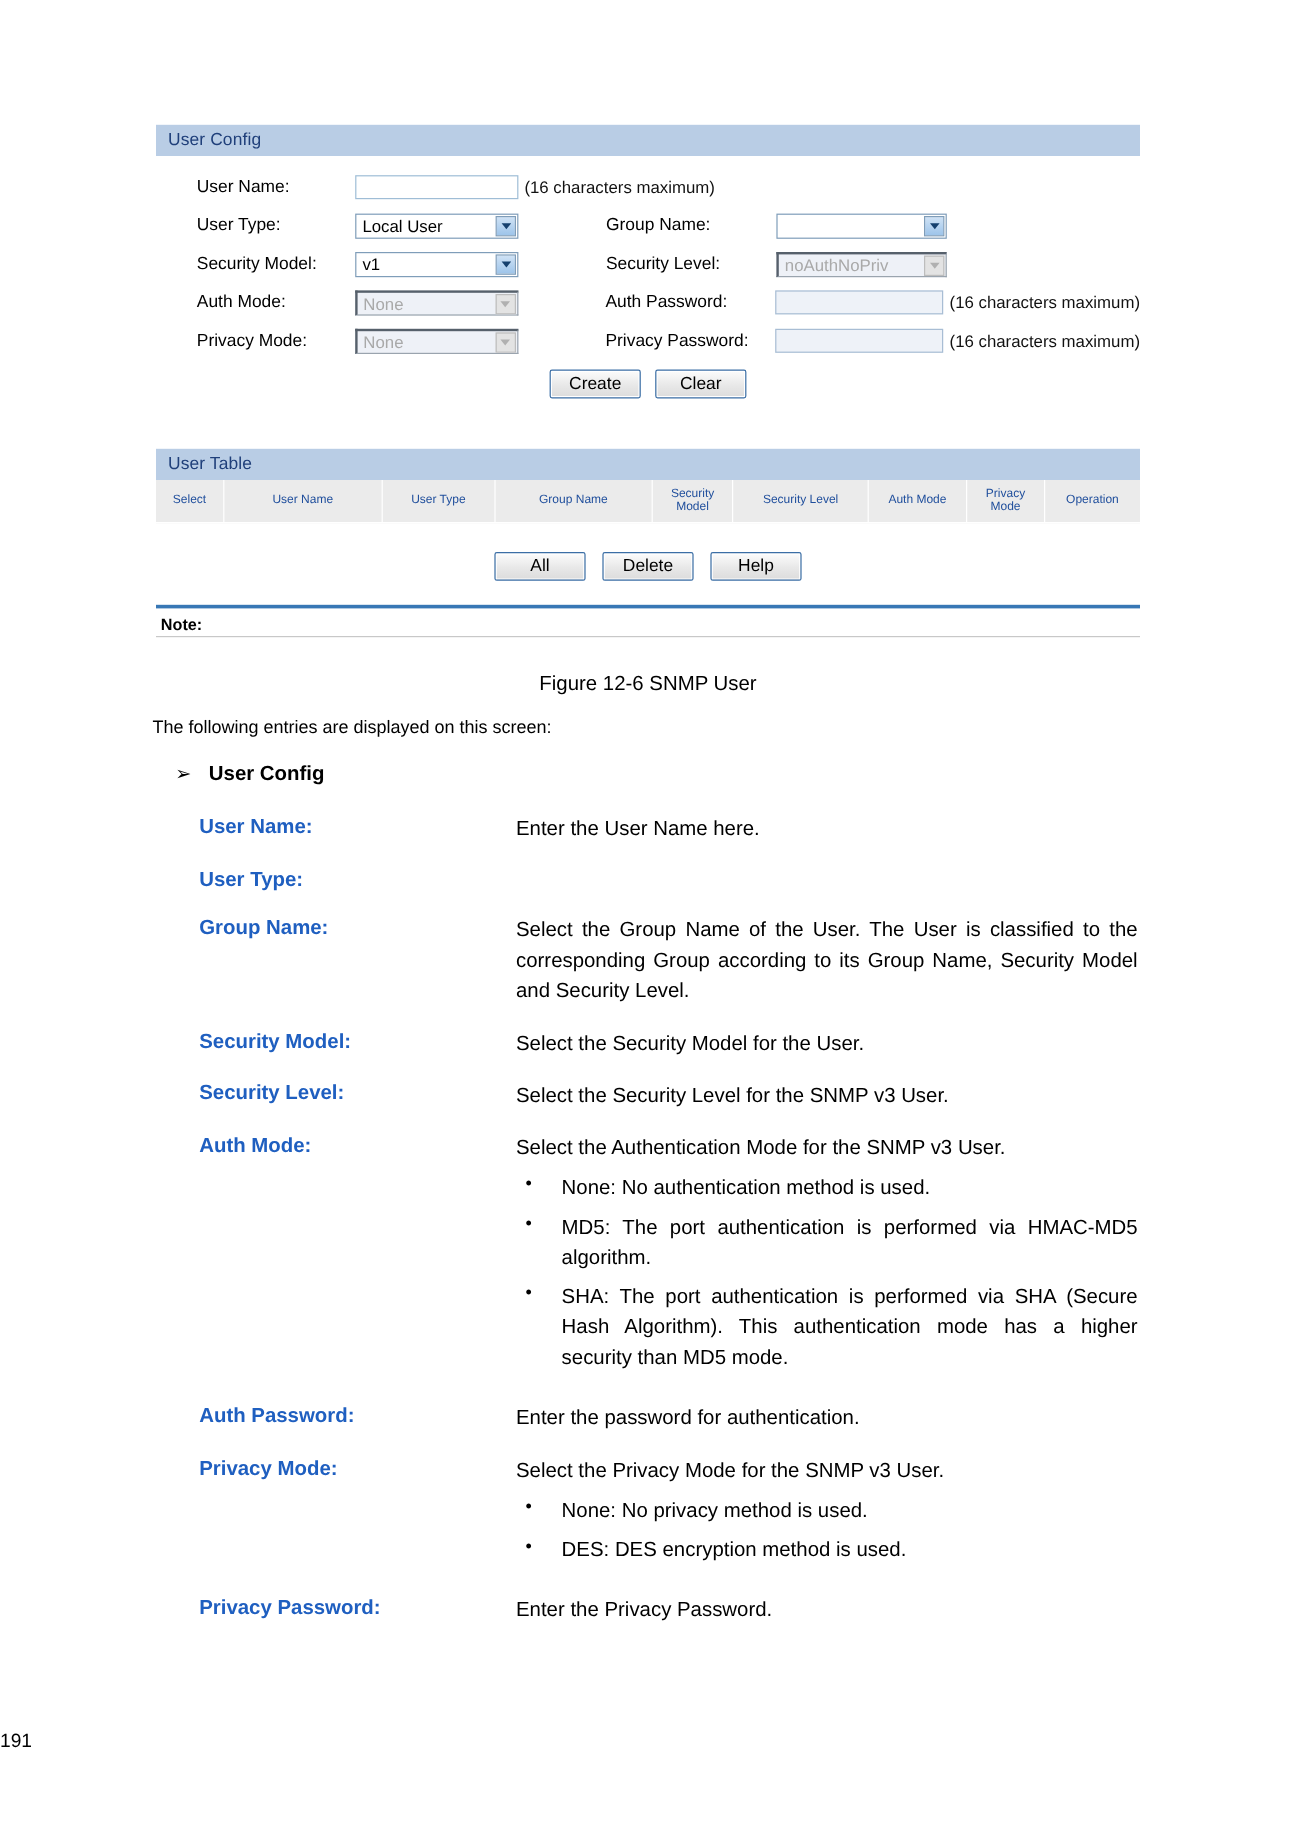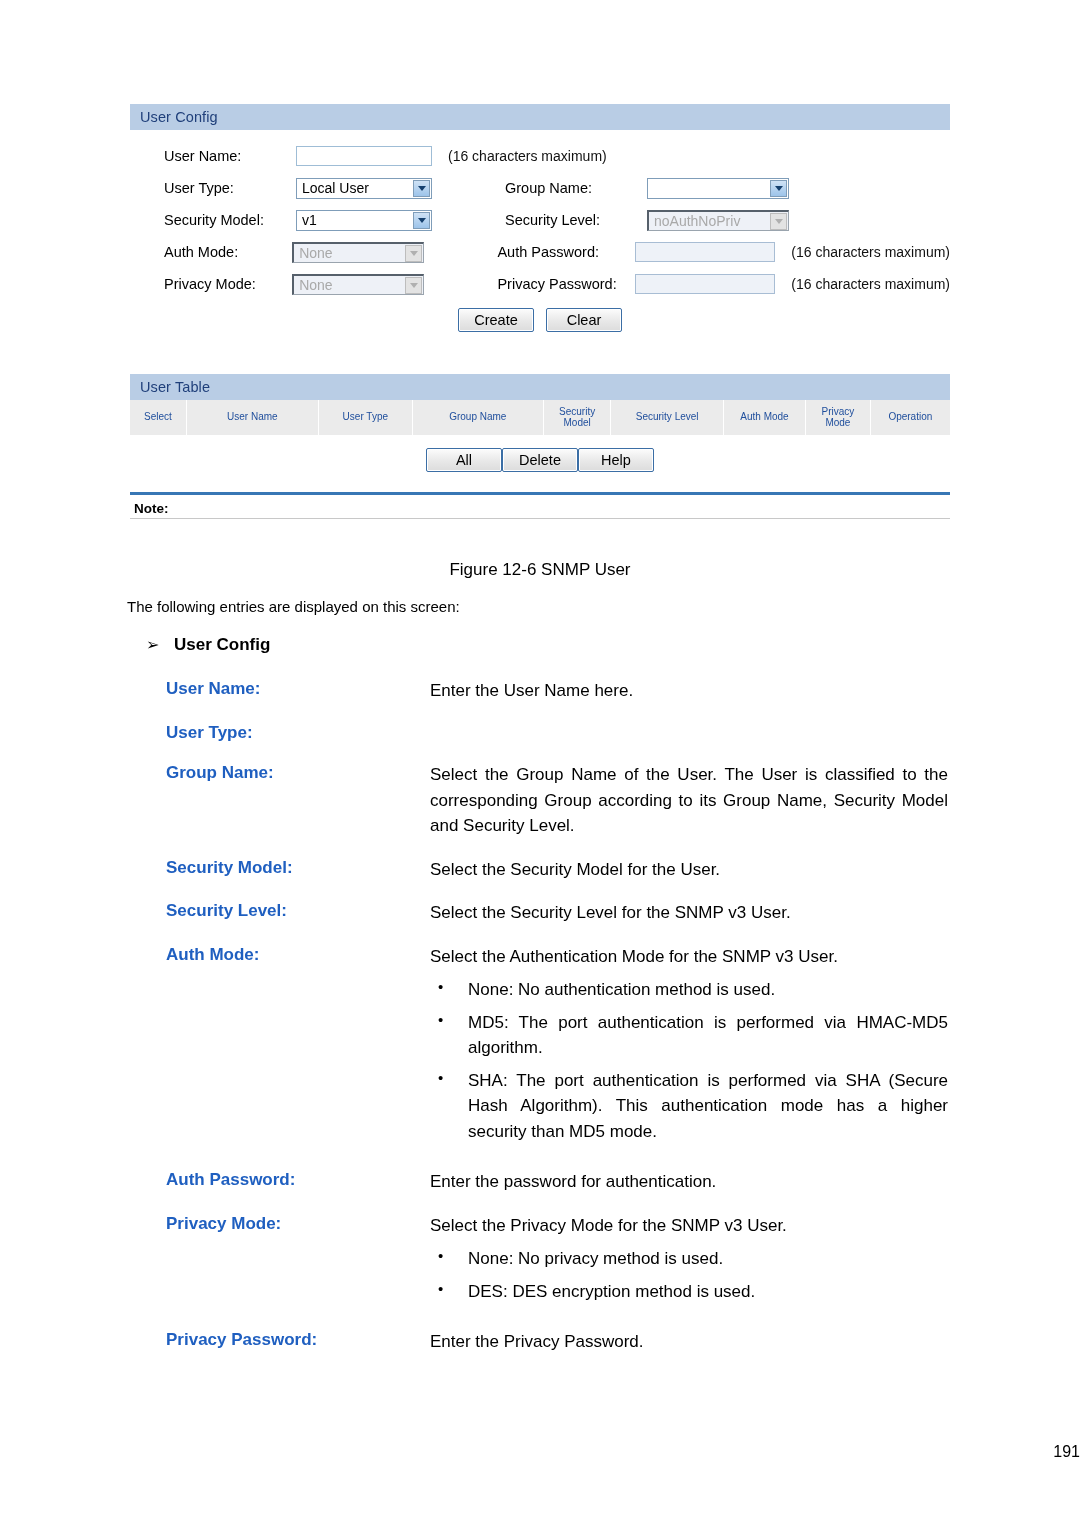--- a/index.html
+++ b/index.html
@@ -57,21 +57,21 @@
     background: #ffffff;
     box-sizing: border-box;
   }
   .txt.filledbg { background: #eef2f8; border: 1px solid #a8bdd4; }
   .w-user-name { width: 136px; }
   .w-pass { width: 140px; }
 
   .hint {
     font-size: 14px;
     color: #111;
-    margin-left: 16px;
+    margin-left: 5px;
     white-space: nowrap;
   }
 
   
   .sel {
     position: relative;
     height: 21px;
     box-sizing: border-box;
     border: 1px solid #7f9db9;
     background: #ffffff;
@@ -153,21 +153,22 @@
     align-items: center;
     justify-content: center;
     min-height: 30px;
     box-sizing: border-box;
   }
   .th:last-child { border-right: none; }
 
   .table-btnrow {
     display: flex;
     justify-content: center;
-    margin-top: 12px;
+    gap: 14px;
+    margin-top: 24px;
   }
 
   
   .note-sep {
     margin-top: 20px;
     height: 3px;
     background: #3877b5;
   }
   .note-title {
     font-size: 13.5px;
@@ -257,21 +258,21 @@
     position: absolute;
     left: 8px;
     top: -1px;
     font-size: 15px;
   }
 
   .pagenum {
     position: absolute;
     left: 0; right: 0;
     top: 1443px;
-    text-align: right;
+    text-align: left;
     font-size: 16px;
     color: #000;
   }
 </style>
 </head>
 <body>
 
 <div class="figure">
 
   <div class="panel-header">

